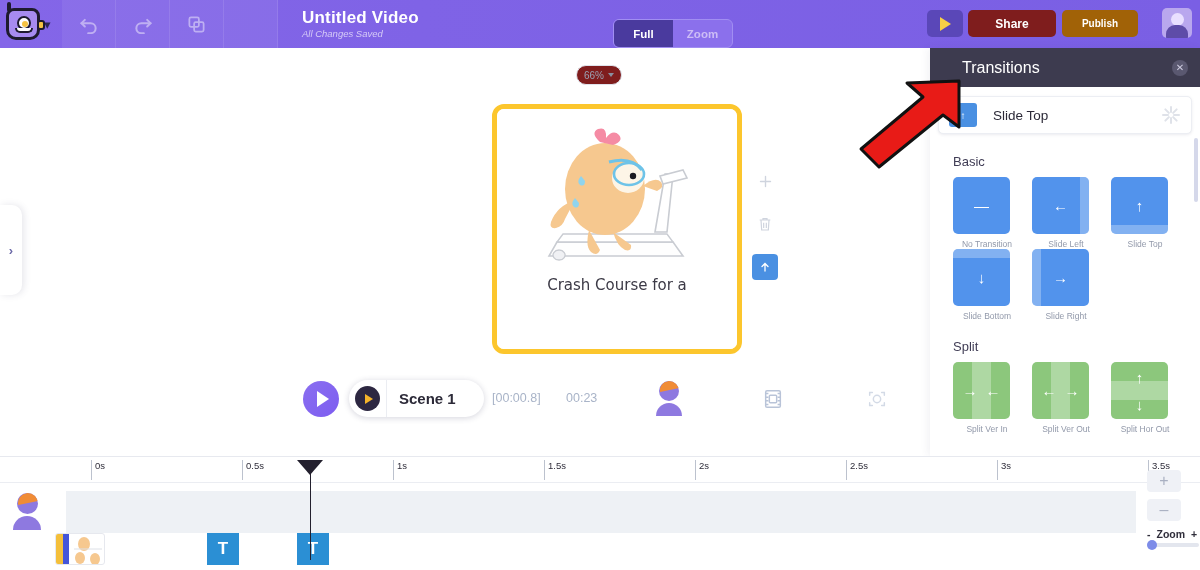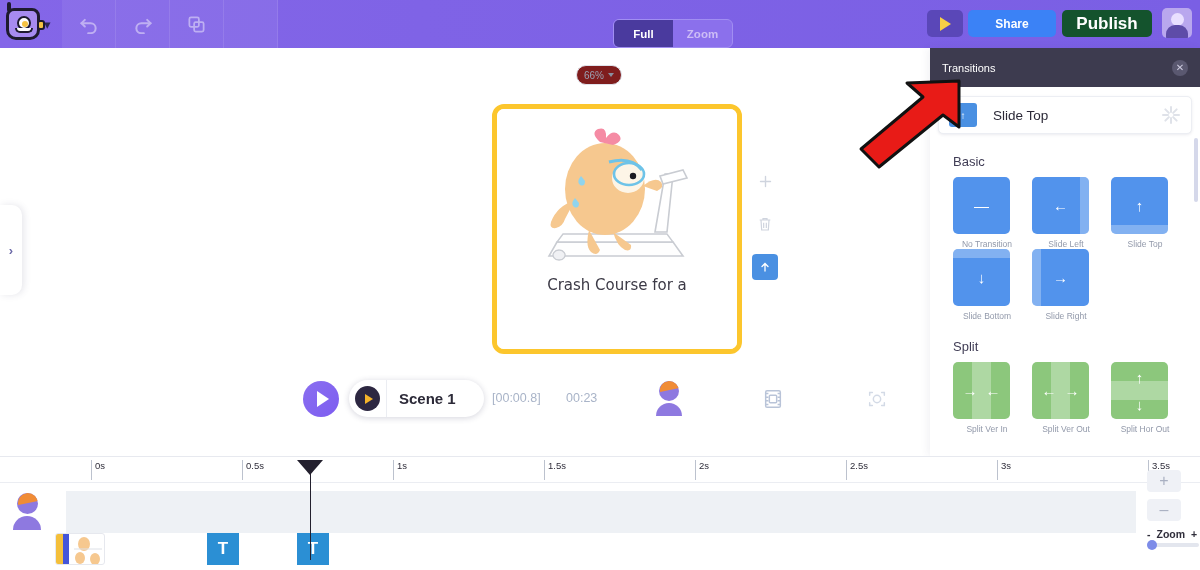--- a/index.html
+++ b/index.html
@@ -47,24 +47,24 @@
     position:absolute; left:613px; top:19px;
     display:flex; background:#8b70ec; border:1px solid #a18ef2; border-radius:6px; overflow:hidden;
   }
   .seg { width:59px; height:27px; display:flex; align-items:center; justify-content:center;
          font-size:11.5px; font-weight:bold; color:#cdbdf6; }
   .seg.active { background:#4a3a9e; color:#fff; }
 
   .play-sq { position:absolute; left:927px; top:10px; width:36px; height:27px; background:#5a47b8;
              border-radius:5px; display:flex; align-items:center; justify-content:center; }
   .play-sq .tri { width:0;height:0;border-left:11px solid #f7d046;border-top:7px solid transparent;border-bottom:7px solid transparent;}
-  .share-btn { position:absolute; left:968px; top:10px; width:88px; height:27px; background:#3b82f6;
+  .share-btn { position:absolute; left:968px; top:10px; width:88px; height:27px; background:#7f1d1d;
                border-radius:5px; color:#fff; font-size:12px; font-weight:bold; display:flex;align-items:center;justify-content:center;}
-  .publish-btn { position:absolute; left:1062px; top:10px; width:90px; height:27px; background:#14532d;
-                 border-radius:5px; color:#fff; font-size:17px; font-weight:bold; display:flex;align-items:center;justify-content:center;}
+  .publish-btn { position:absolute; left:1062px; top:10px; width:76px; height:27px; background:#a16207;
+                 border-radius:5px; color:#fff; font-size:10px; font-weight:bold; display:flex;align-items:center;justify-content:center;}
   .avatar-tb { position:absolute; left:1162px; top:8px; width:30px; height:30px; border-radius:5px;
                background:#b9a7ee; overflow:hidden; }
   .avatar-tb .head{position:absolute;left:9px;top:5px;width:13px;height:13px;border-radius:50%;background:#e9dfff;}
   .avatar-tb .body{position:absolute;left:4px;top:17px;width:22px;height:13px;border-radius:9px 9px 0 0;background:#5e4ca8;}
 
   
   .stage { position:absolute; left:0; top:48px; width:930px; height:408px; background:#fff; }
   .zoom-pill {
     position:absolute; left:576px; top:65px; width:46px; height:20px; border:1px solid #dfe3ec;
     border-radius:10px; display:flex; align-items:center; justify-content:center; gap:4px;
@@ -107,21 +107,21 @@
 
   
   .edge-handle { position:absolute; left:0; top:205px; width:22px; height:90px;
                  background:#fff; border-radius:0 10px 10px 0; box-shadow:2px 0 7px rgba(60,60,100,.13);
                  display:flex; align-items:center; justify-content:center; color:#6c6aa8; font-size:13px; font-weight:bold;}
 
   
   .panel { position:absolute; left:930px; top:48px; width:270px; height:408px; background:#fff;
            box-shadow:-2px 0 8px rgba(60,60,100,.07); }
   .panel-head { height:39px; background:#3d3b4f; display:flex; align-items:center; padding:0 12px; }
-  .panel-title { color:#fff; font-size:11px; flex:1; }
+  .panel-title { color:#fff; font-size:16px; flex:1;margin-left:20px; }
   .panel-close { width:16px;height:16px;border-radius:50%;background:#5a5870;color:#cfcde0;
                  font-size:10px; display:flex;align-items:center;justify-content:center; }
   .sel-row { margin:9px 8px 0 8px; height:38px; background:#fff; border:1px solid #eceef3; border-radius:5px;
              box-shadow:0 1px 3px rgba(60,60,100,.10); display:flex; align-items:center; padding:0 10px; }
   .sel-thumb { width:28px;height:24px;background:#4a90e2;border-radius:3px;color:#fff;
                display:flex;align-items:center;justify-content:center;font-size:10px;}
   .sel-name { margin-left:16px; font-size:13.5px; color:#2c2a38; flex:1; }
   .pinwheel { width:20px;height:20px;position:relative; }
   .pinwheel i { position:absolute;left:9px;top:1px;width:2px;height:7px;background:#dfe2e9;
                 transform-origin:1px 9px; display:block; border-radius:1px;}
@@ -205,20 +205,24 @@
       </svg>
     </div>
     <div class="tb-btn">
       <svg width="19" height="19" viewBox="0 0 24 24" fill="none" stroke="#fff" stroke-width="2.2">
         <rect x="3" y="3" width="12" height="12" rx="2"></rect>
           <rect x="9" y="9" width="12" height="12" rx="2"></rect>
       </svg>
     </div>
     <div class="tb-sep"></div>
 
+    <div class="title-block">
+      <div class="vid-title">Untitled Video</div>
+      <div class="vid-sub">All Changes Saved</div>
+    </div>
   </div>
 
   <div class="seg-wrap">
     <div class="seg active">Full</div>
     <div class="seg">Zoom</div>
   </div>
 
   <div class="play-sq">
     <div class="tri"></div>
   </div>

